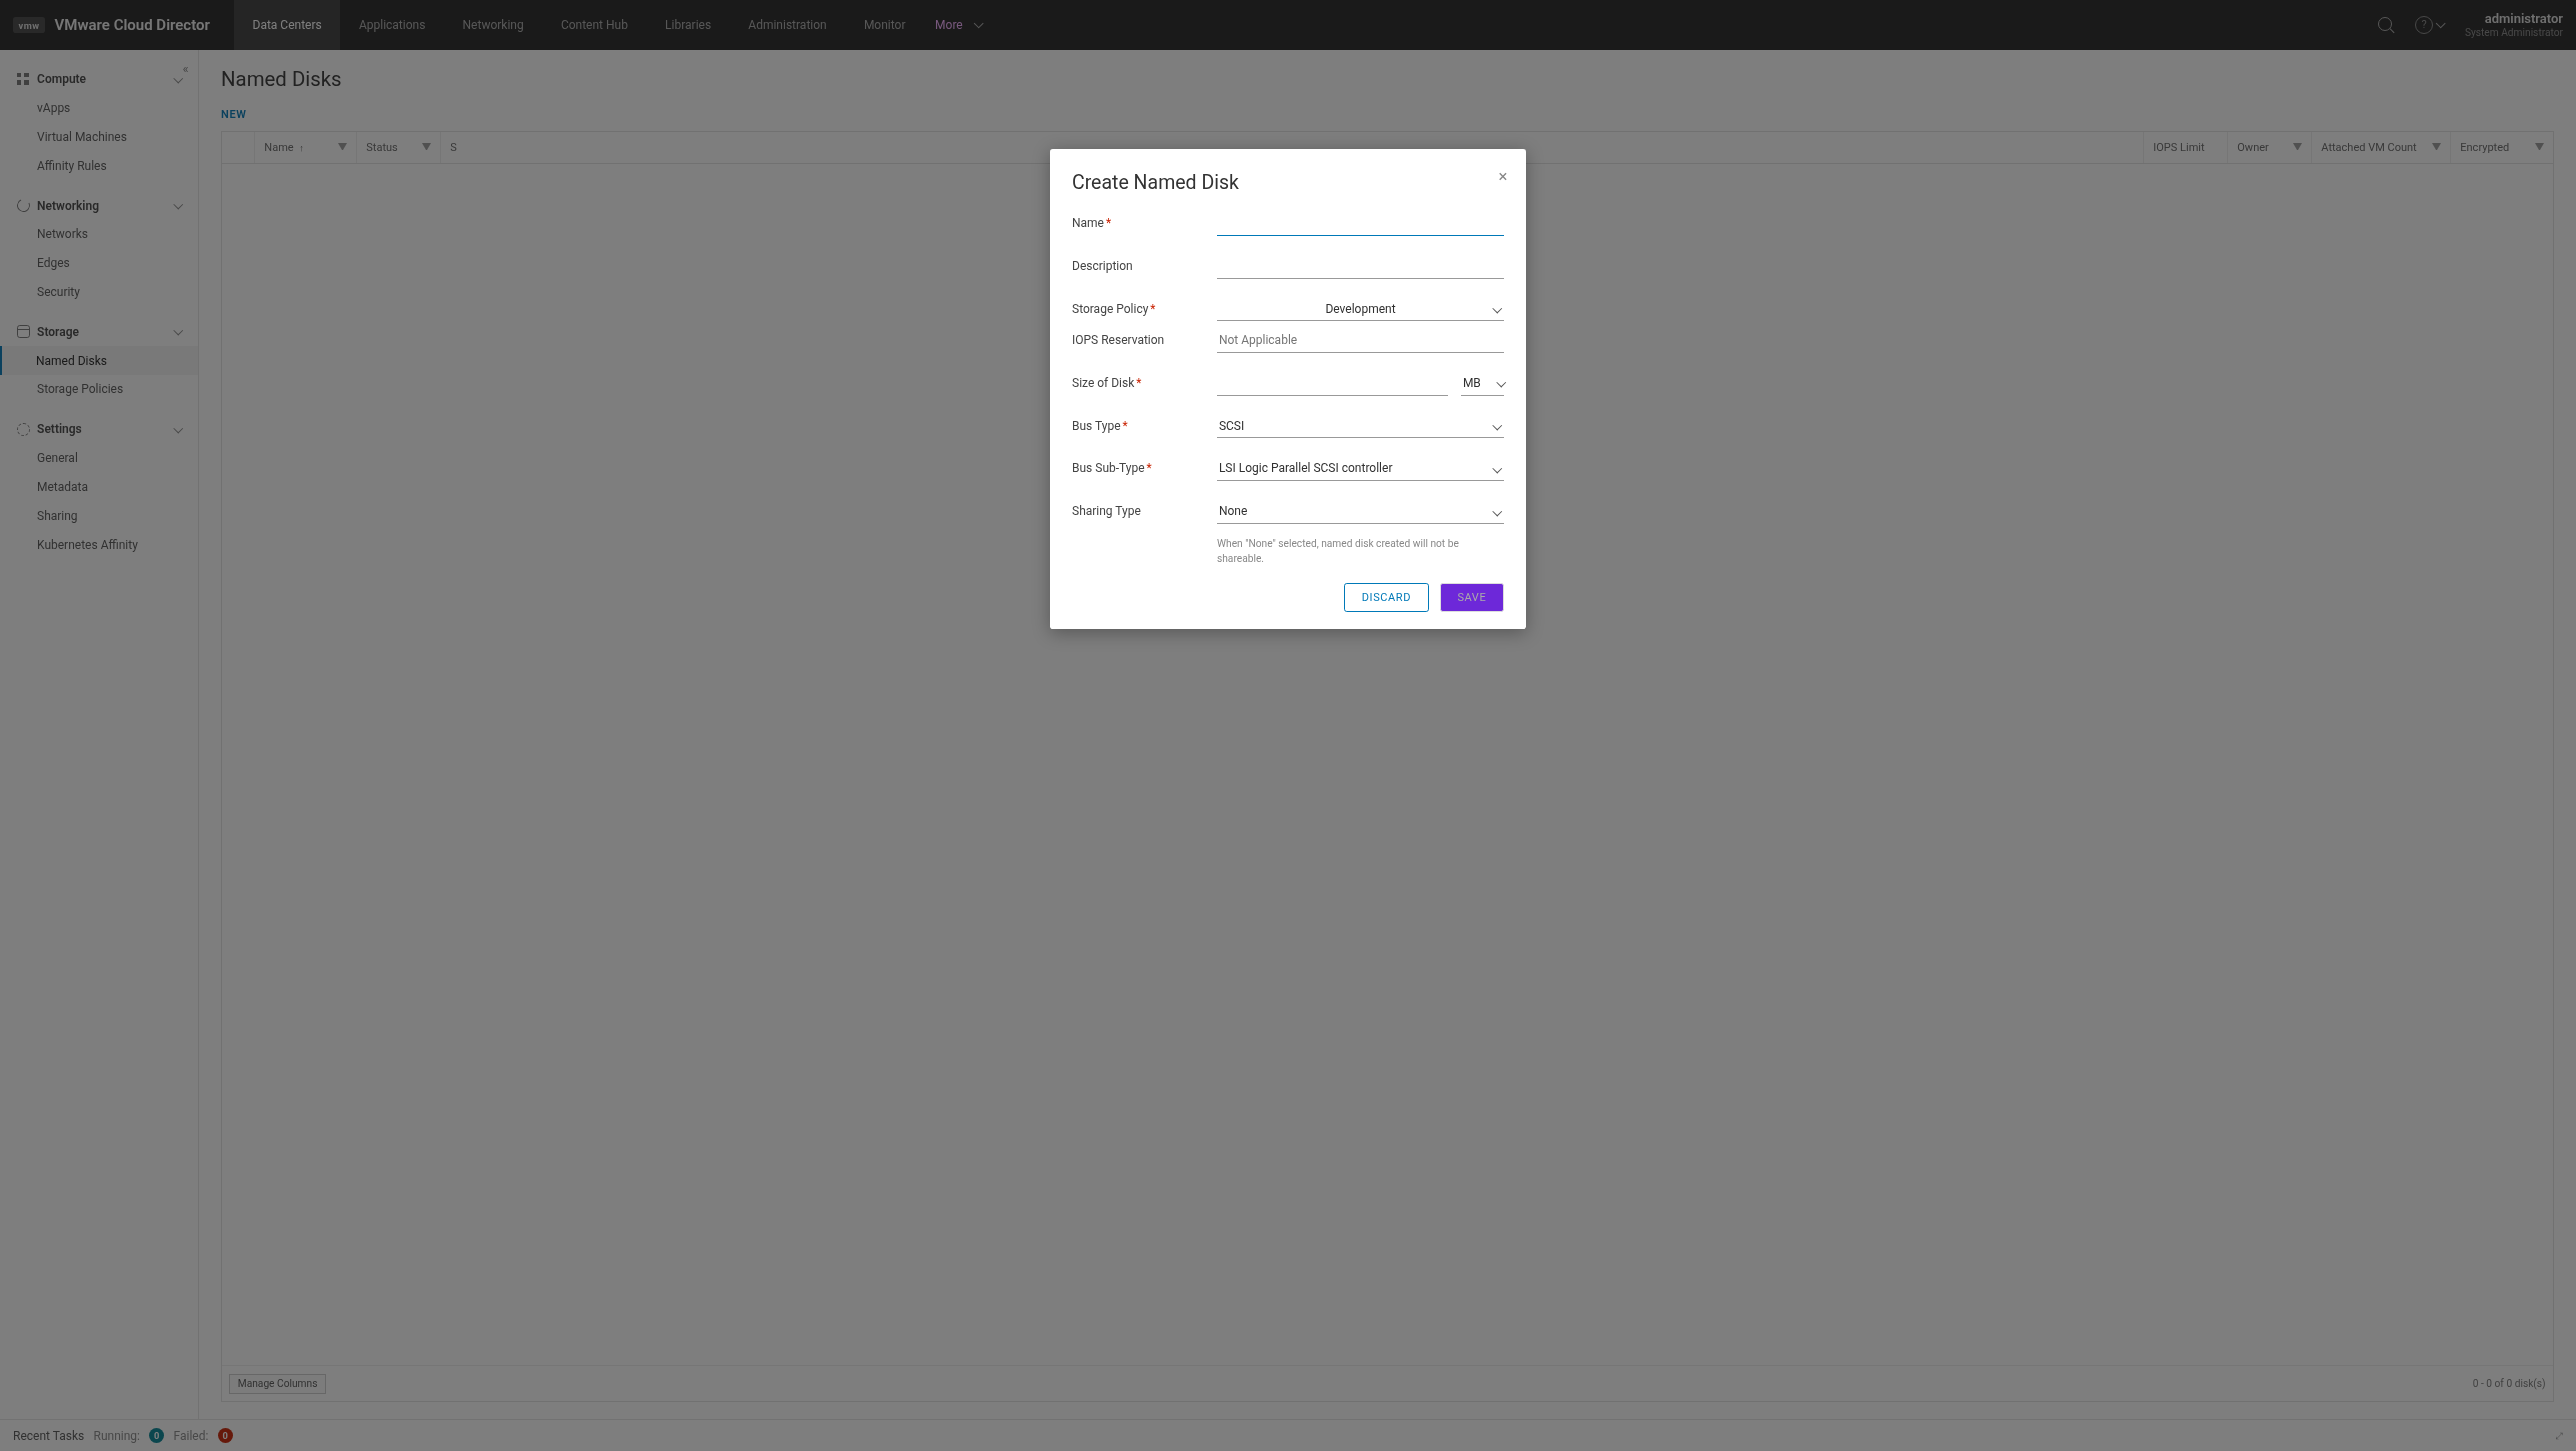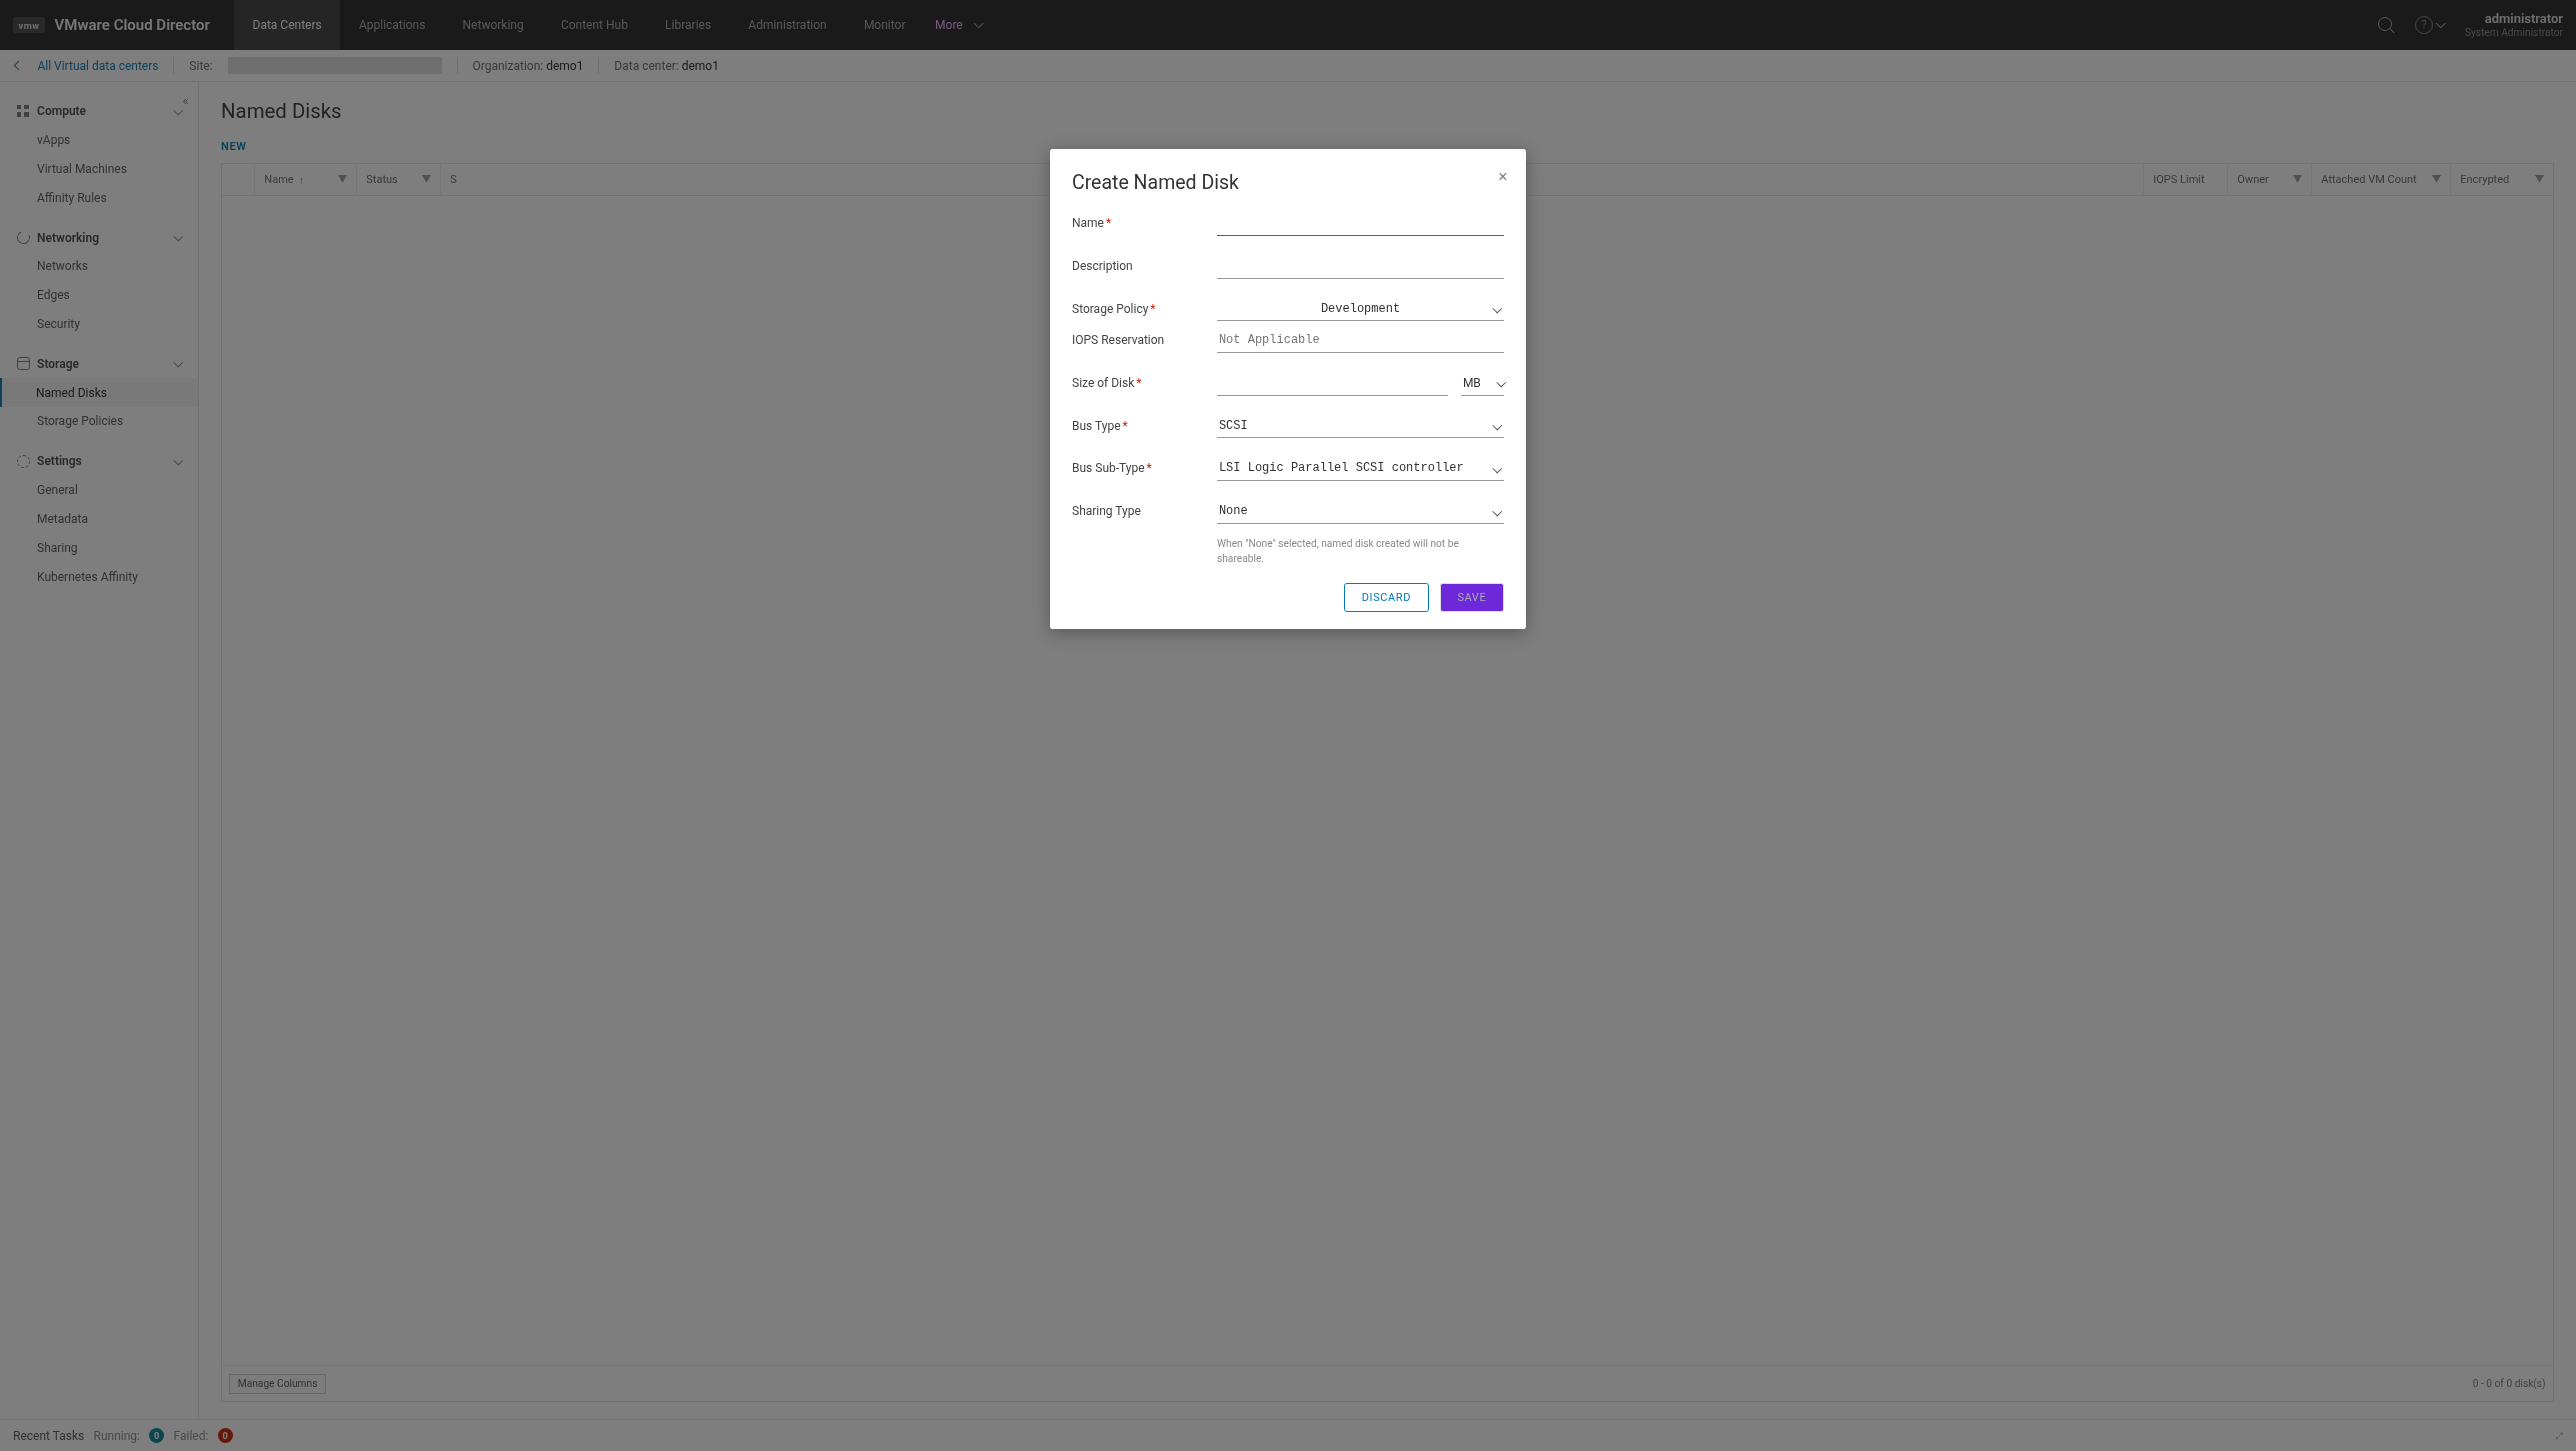--- a/index.html
+++ b/index.html
@@ -76,21 +76,21 @@
 
 .overlay { position: absolute; inset: 0; background: rgba(20,20,20,0.55); display: flex; align-items: flex-start; justify-content: center; padding-top: 149px; }
 .modal { width: 476px; background: #fff; border-radius: 2.8px; box-shadow: 0 3.7px 18.6px rgba(0,0,0,.3); padding: 22px 22px 16.7px 22px; position: relative; }
 .modal-title { font-size: 19.5px; font-weight: 400; color: #333; margin-bottom: 18.6px; }
 .modal-close { position: absolute; right: 18.6px; top: 20.4px; font-size: 16.7px; color: #888; cursor: pointer; line-height: 1; }
 .form-row { display: flex; align-items: flex-start; margin-bottom: 16.7px; min-height: 26px; }
 .form-row.tight { margin-bottom: 5.6px; }
 .form-label { width: 145px; font-size: 12px; color: #444; padding-top: 3.7px; }
 .req { color: #c92100; margin-left: 1.9px; }
 .form-field { flex: 1; display: flex; flex-direction: column; }
-.underline-input { border: none; border-bottom: 0.9px solid #999; font-size: 12px; padding: 3.7px 1.9px 4.6px 1.9px; outline: none; width: 100%; background: transparent; font-family: Liberation Mono, monospace; }
+.underline-input { border: none; border-bottom: 0.9px solid #999; font-size: 12px; padding: 3.7px 1.9px 4.6px 1.9px; outline: none; width: 100%; background: transparent; }
 .underline-input.active { border-bottom: 1.9px solid #0079b8; }
 .underline-input.readonly { color: #888; }
 .select-wrap { position: relative; }
 .select-wrap .sel-chev { position: absolute; right: 3.7px; top: 7.4px; width: 6.5px; height: 6.5px; border-right: 1.2px solid #555; border-bottom: 1.2px solid #555; transform: rotate(45deg); pointer-events: none; }
 .size-row { display: flex; gap: 13px; align-items: flex-end; }
 .size-row .underline-input { flex: 1; }
 .size-unit { width: 43px; position: relative; border-bottom: 0.9px solid #999; font-size: 12px; padding: 0 0 4.6px 1.9px; display: flex; align-items: center; }
 .size-unit .sel-chev { right: 0; top: 2.8px; }
 .helper-text { font-size: 10.2px; color: #888; line-height: 1.4; margin: -5.6px 0 11px 145px; }
 .modal-actions { display: flex; justify-content: flex-end; gap: 11px; margin-top: 16.7px; }
@@ -127,37 +127,20 @@
         <span class="icon-circle" style="display:flex;align-items:center;justify-content:center;color:#888;font-size:11px;">?</span>
         <span class="chev-down"></span>
       </span>
       <div class="user-block">
         <div class="user-name">administrator</div>
         <div class="user-role">System Administrator</div>
       </div>
     </div>
   </div>
 
-  <div class="crumb-bar">
-    <span class="back-arrow"></span>
-    <span class="crumb-link">All Virtual data centers</span>
-    <span class="crumb-divider"></span>
-    <span class="crumb-label">Site:</span>
-    <span class="redact-box"></span>
-    <span class="crumb-divider"></span>
-    <span>
-      <span class="crumb-label">Organization:</span>
-      <span class="crumb-value">demo1</span>
-    </span>
-    <span class="crumb-divider"></span>
-    <span>
-      <span class="crumb-label">Data center:</span>
-      <span class="crumb-value">demo1</span>
-    </span>
-  </div>
 
   <div class="main-area">
     <div class="sidebar">
       <span class="sidebar-collapse">«</span>
 
       <div class="side-section">
         <div class="side-head">
           <span class="ico ico-grid">
               <span></span>
               <span></span>

